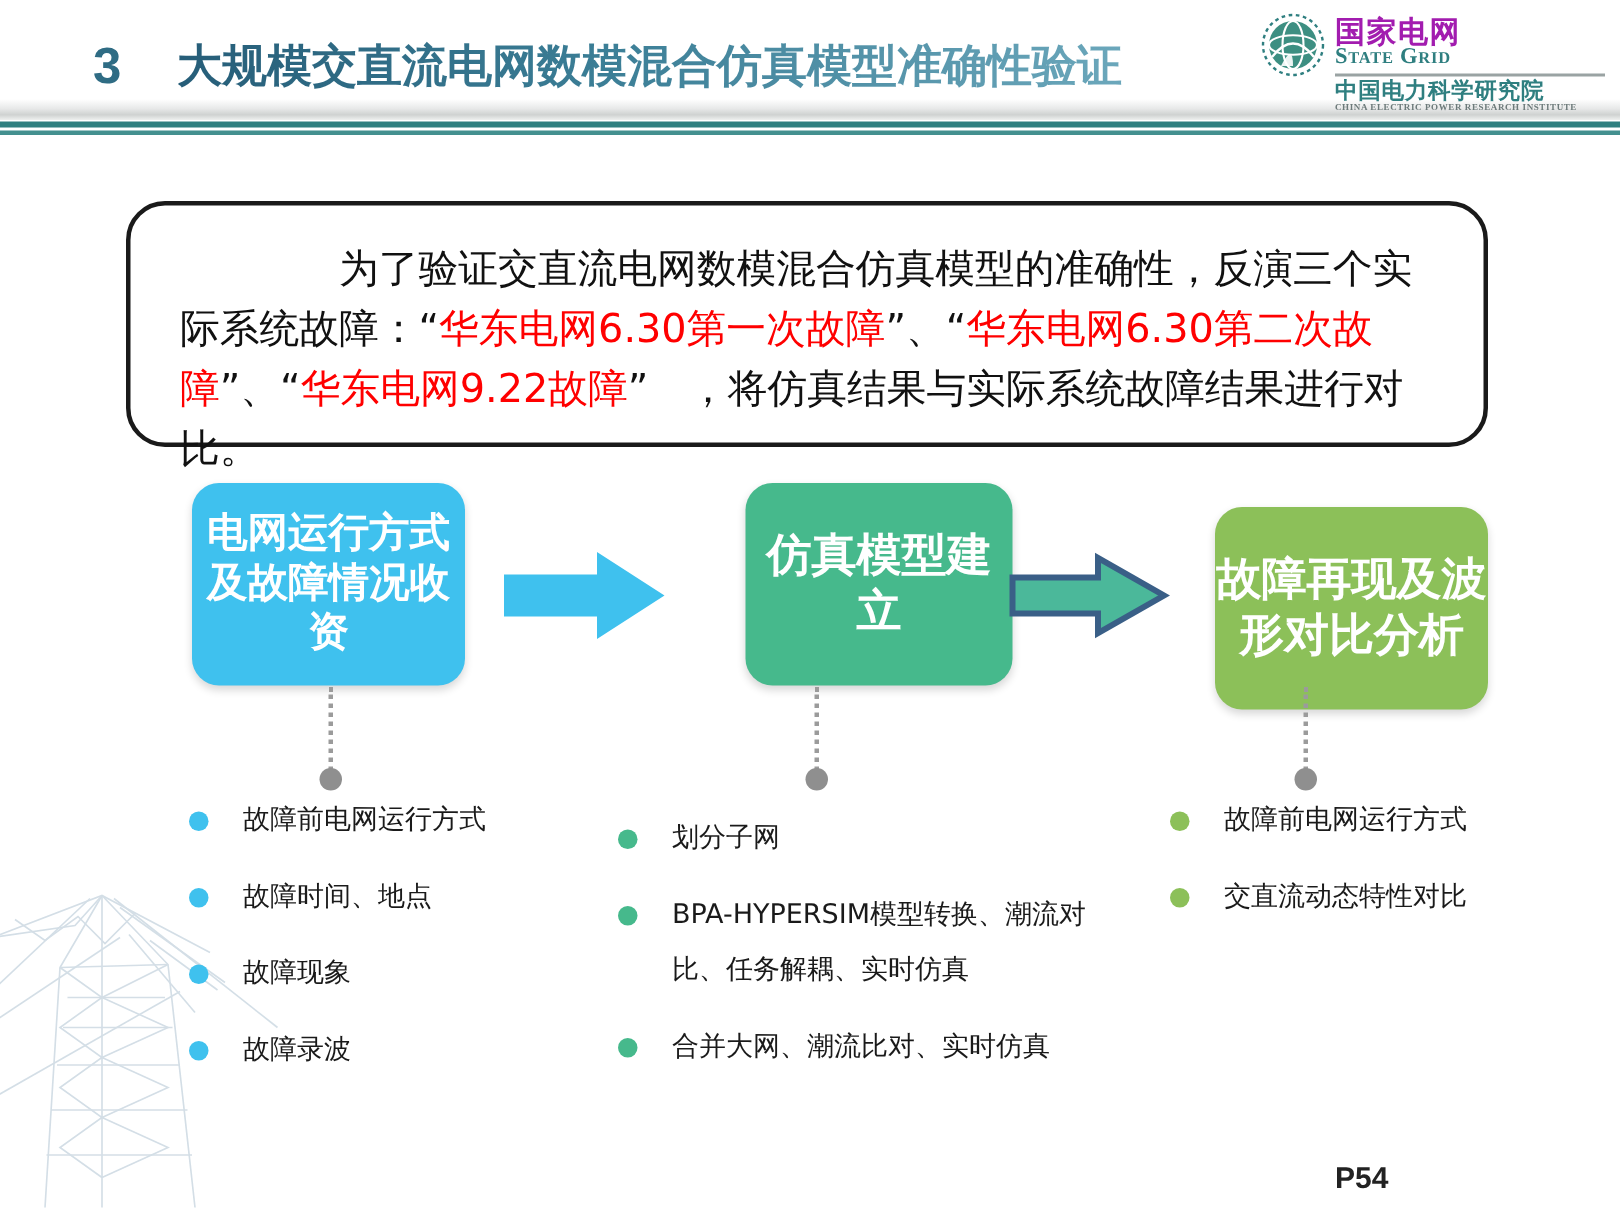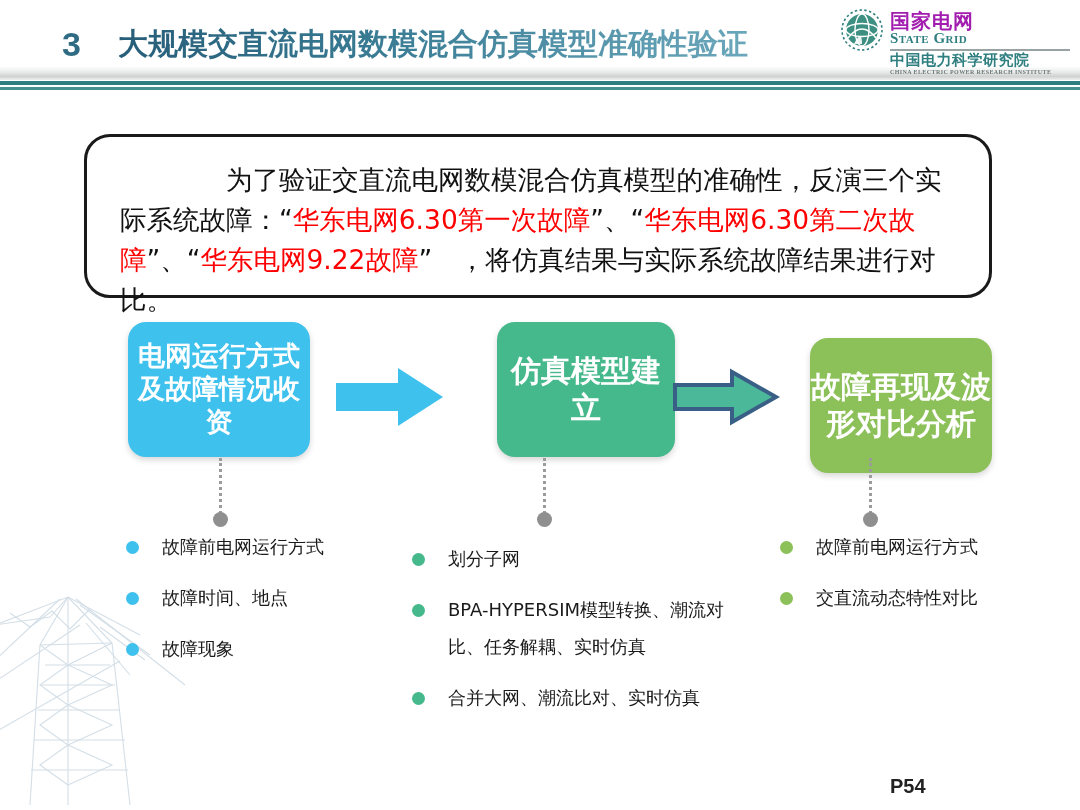--- a/index.html
+++ b/index.html
@@ -350,20 +350,21 @@
   <div class="conn-dot" id="conn-dot-1"></div>
   <div class="conn" id="conn-line-2"></div>
   <div class="conn-dot" id="conn-dot-2"></div>
   <div class="conn" id="conn-line-3"></div>
   <div class="conn-dot" id="conn-dot-3"></div>
 
   <div class="bcol" id="bcol-1">
       <div class="bitem">故障前电网运行方式</div>
       <div class="bitem">故障时间、地点</div>
       <div class="bitem">故障现象</div>
+      <div class="bitem">故障录波</div>
     </div>
   <div class="bcol" id="bcol-2">
       <div class="bitem">划分子网</div>
       <div class="bitem">BPA-HYPERSIM模型转换、潮流对比、任务解耦、实时仿真</div>
       <div class="bitem">合并大网、潮流比对、实时仿真</div>
     </div>
   <div class="bcol" id="bcol-3">
       <div class="bitem">故障前电网运行方式</div>
       <div class="bitem">交直流动态特性对比</div>
     </div>

